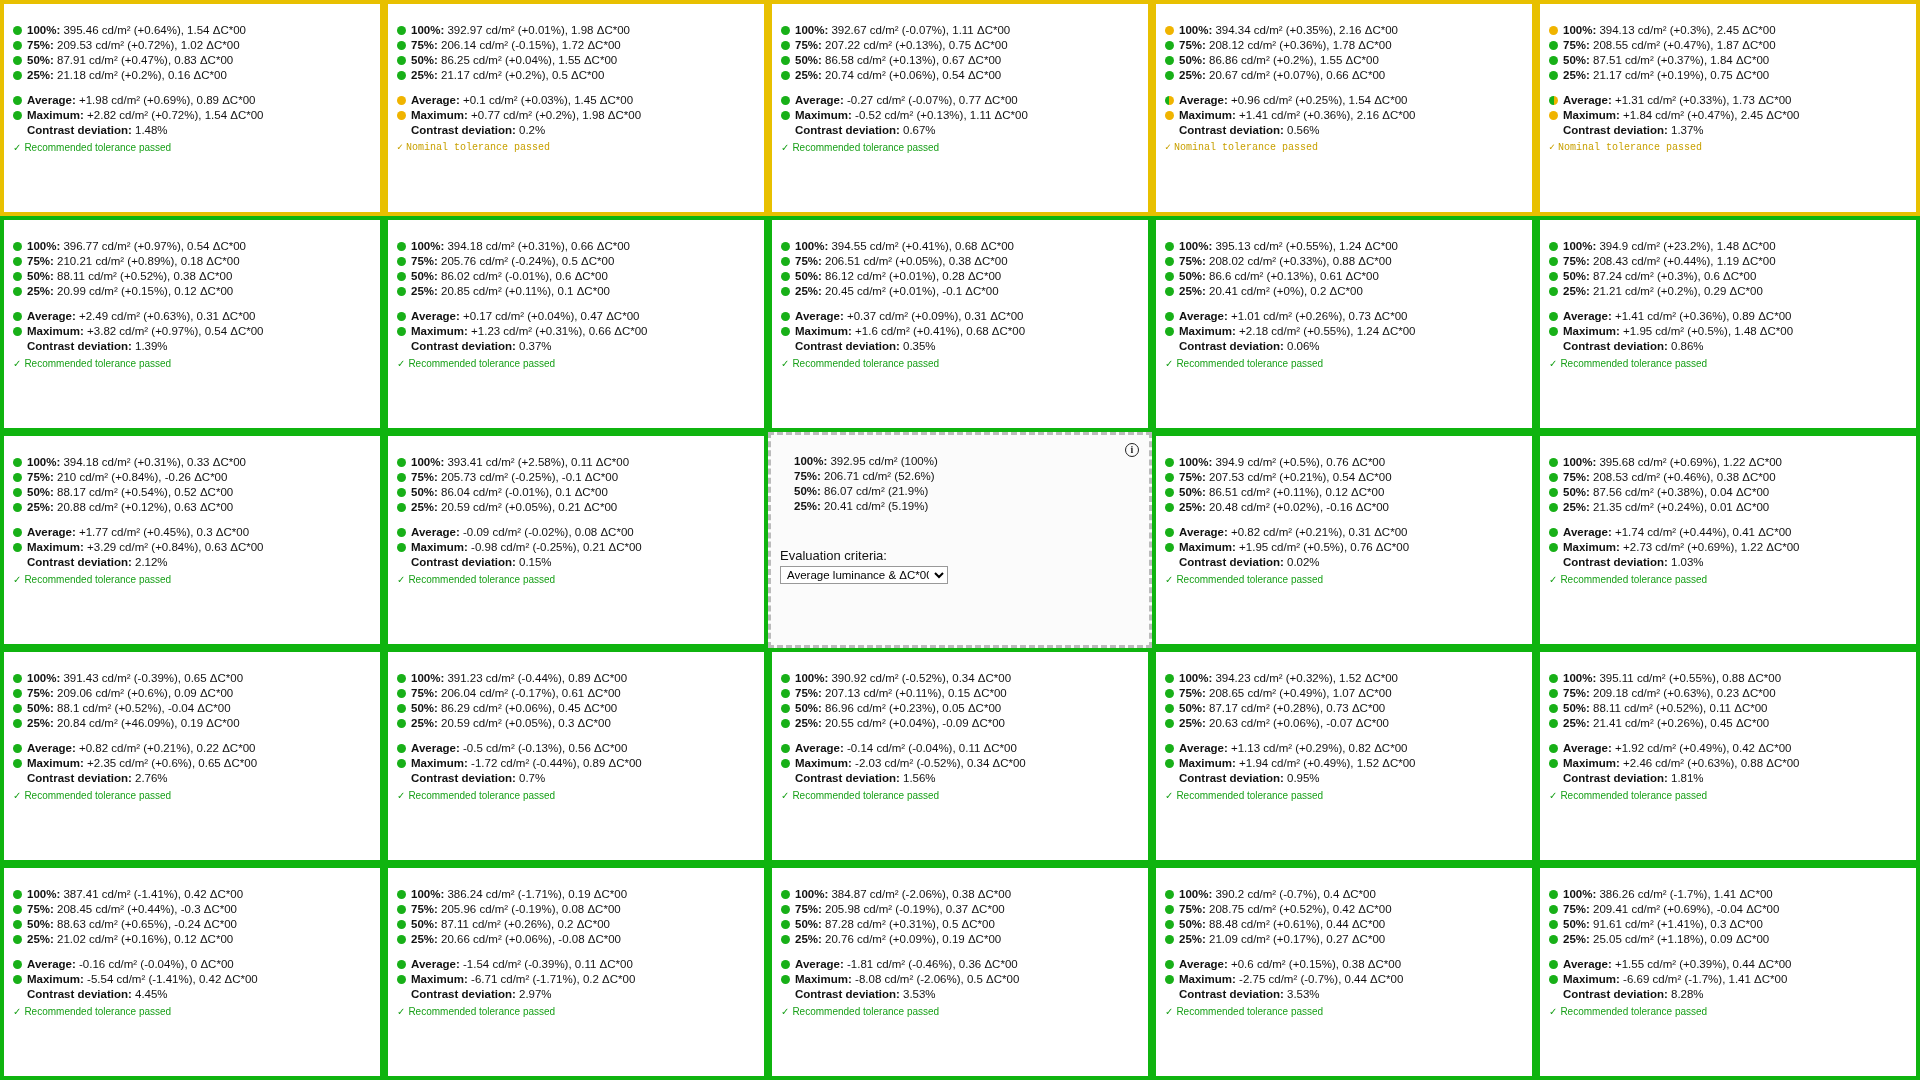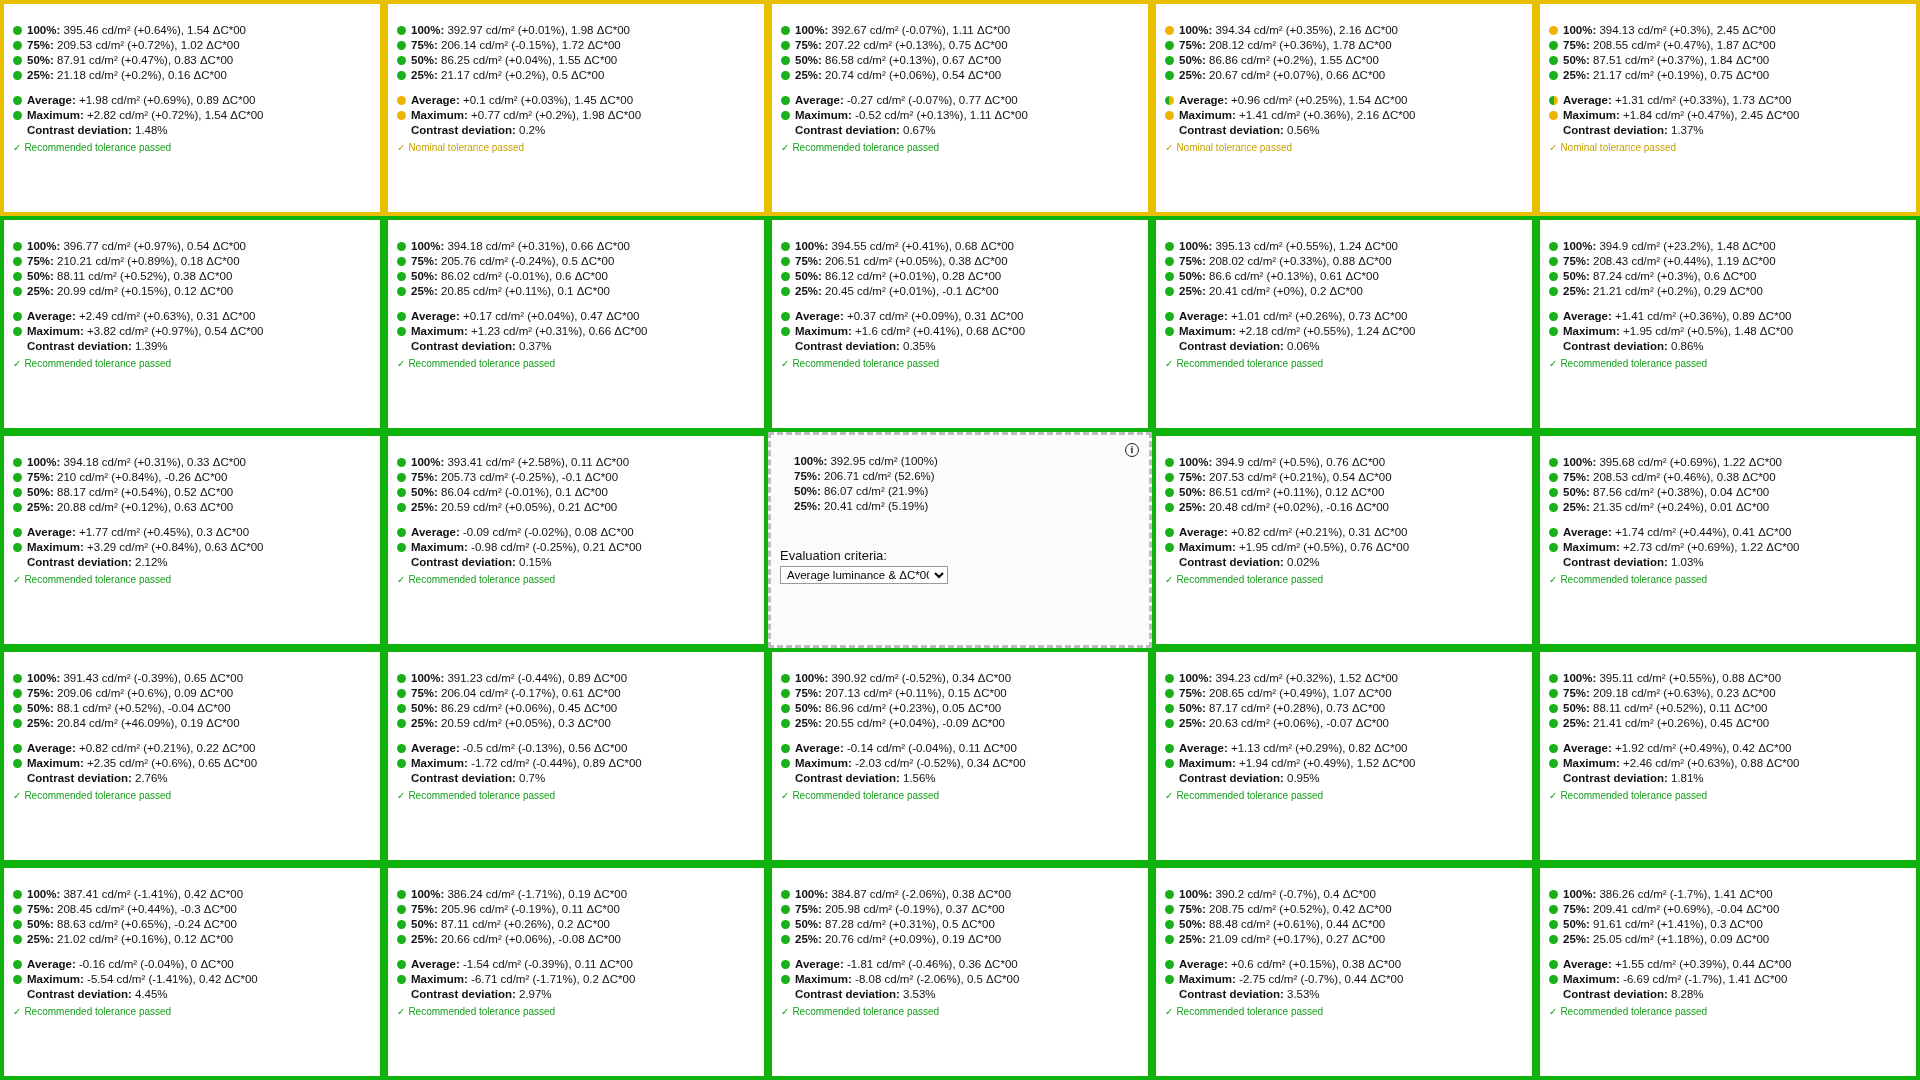--- a/index.html
+++ b/index.html
@@ -60,21 +60,21 @@
     color: #111;
   }
   .contrast b { font-weight: bold; }
   .verdict {
     font-size: 10px;
     line-height: 15px;
     margin-top: 2px;
     white-space: nowrap;
   }
   .verdict.ok   { color: #19a019; }
-  .verdict.warn { color: #c8a000; }
+  .verdict.warn { color: #c8a000; font-family: Liberation Mono, monospace; }
   .verdict .chk { margin-right: 3px; }
 
   
   .center .line { font-size: 11.5px; }
   .crit-label {
     font-size: 13px;
     line-height: 15px;
     margin-top: 34px;
     color: #111;
   }
@@ -824,21 +824,21 @@
     </div>
     <div class="cell green">
       <div class="line">
         <span class="dot green"></span>
         <span class="lbl">100%:&nbsp;</span>
         <span>386.24 cd/m² (-1.71%), 0.19 ΔC*00</span>
       </div>
       <div class="line">
         <span class="dot green"></span>
         <span class="lbl">75%:&nbsp;</span>
-        <span>205.96 cd/m² (-0.19%), 0.11 ΔC*00</span>
+        <span>205.96 cd/m² (-0.19%), 0.08 ΔC*00</span>
       </div>
       <div class="line">
         <span class="dot green"></span>
         <span class="lbl">50%:&nbsp;</span>
         <span>87.11 cd/m² (+0.26%), 0.2 ΔC*00</span>
       </div>
       <div class="line">
         <span class="dot green"></span>
         <span class="lbl">25%:&nbsp;</span>
         <span>20.66 cd/m² (+0.06%), -0.08 ΔC*00</span>

